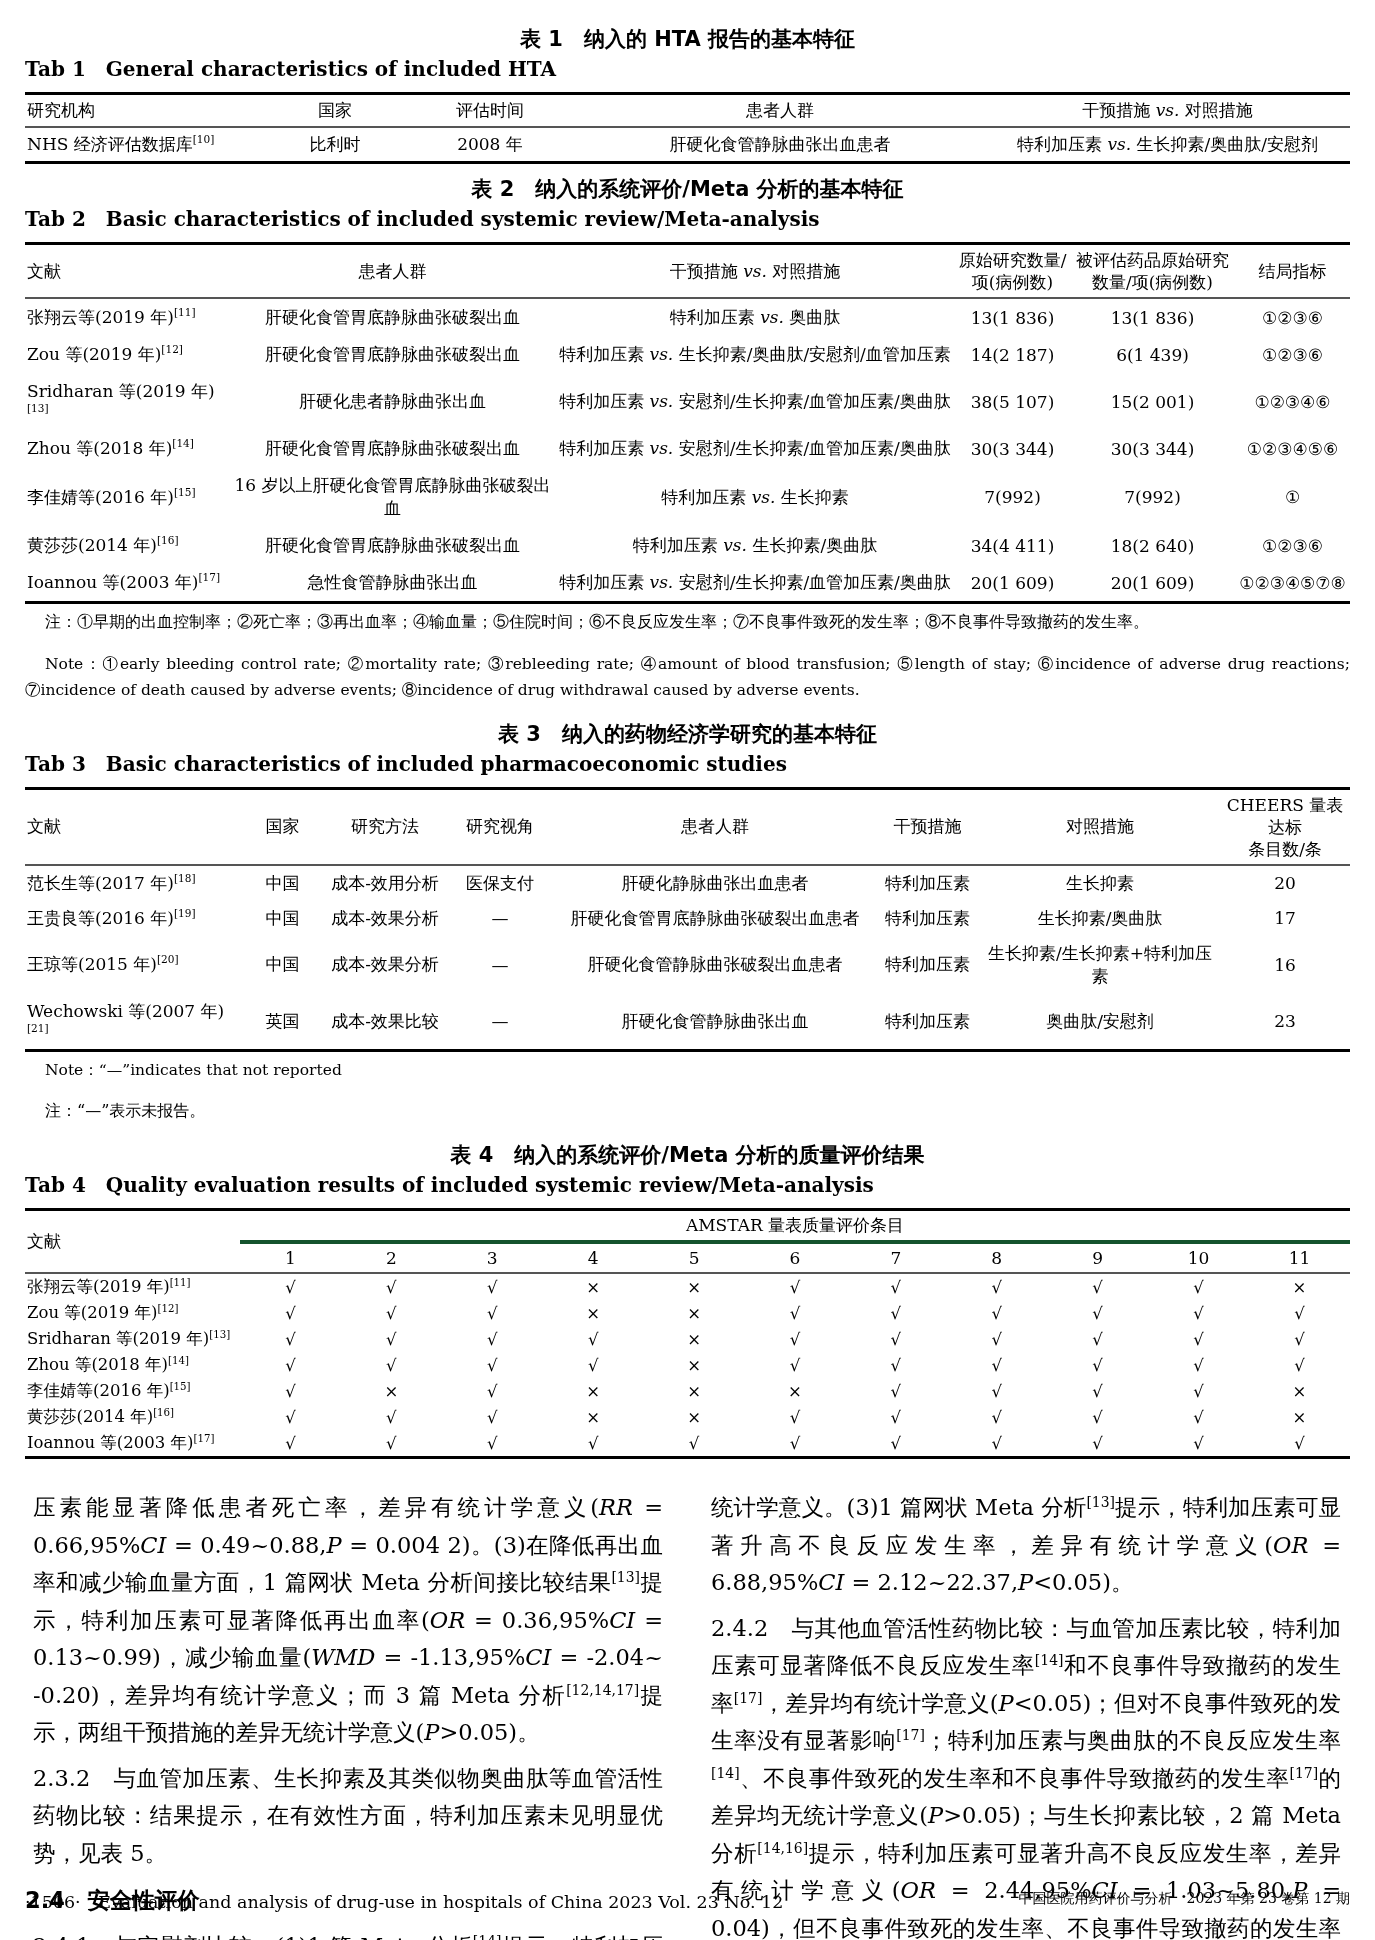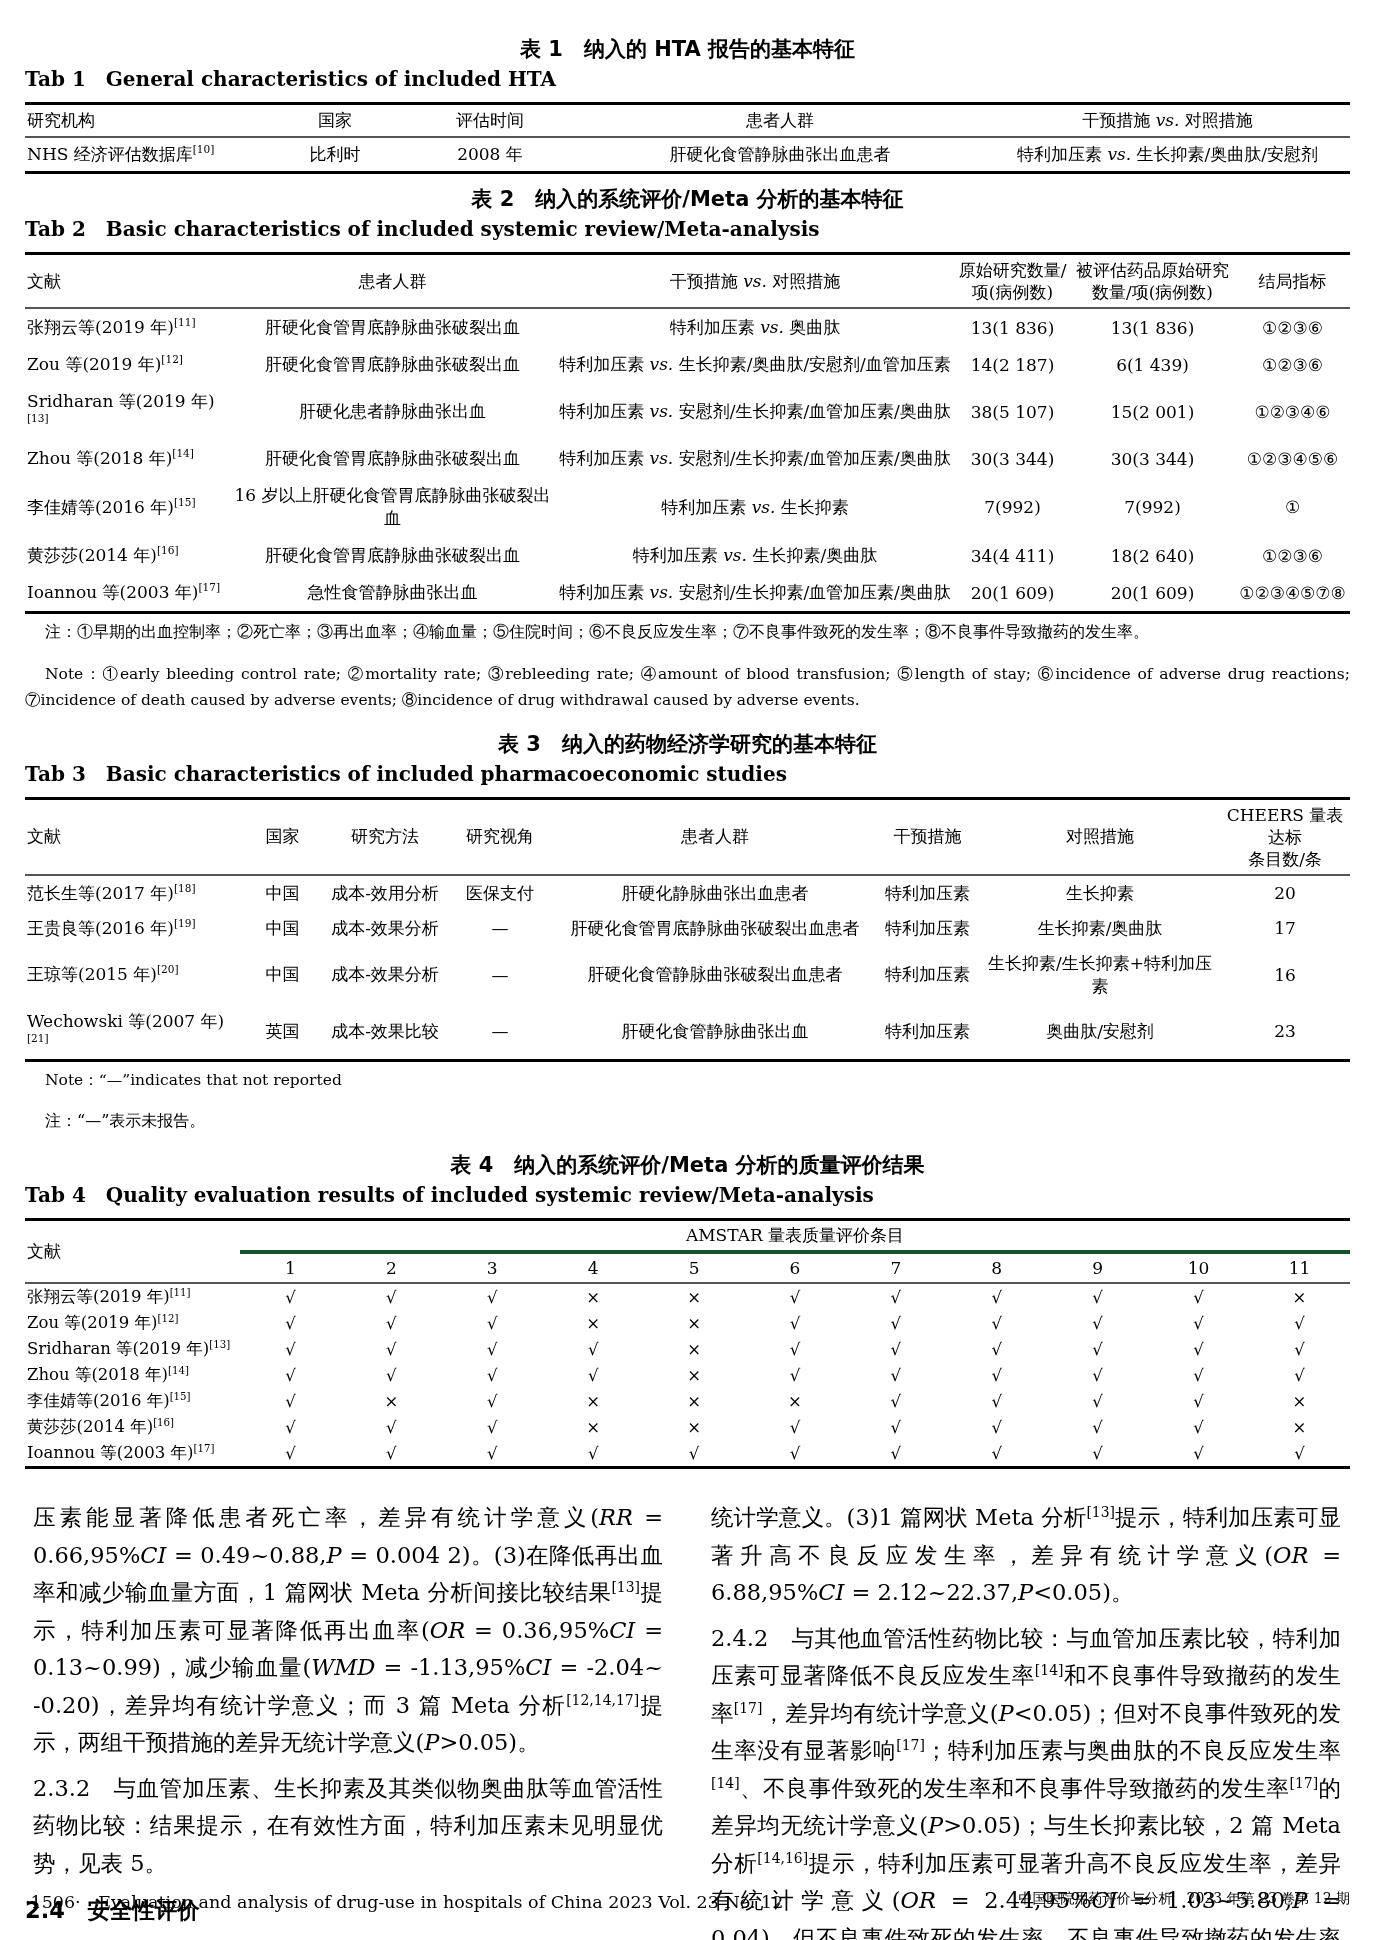--- a/index.html
+++ b/index.html
@@ -1,18 +1,18 @@
 <!DOCTYPE html>
 <html><head>
 <meta charset="utf-8">
 <style>
   html,body{margin:0;padding:0;background:#fff;}
   body{width:1375px;height:1940px;position:relative;color:#000;
        font-family:"DejaVu Serif","Liberation Serif",serif;}
-  .page{position:relative;width:1325px;height:1940px;margin:0 auto;padding-top:24px;box-sizing:border-box;}
+  .page{position:relative;width:1325px;height:1940px;margin:0 auto;padding-top:14px;box-sizing:border-box;}
   
   .t-cn{text-align:center;font-family:"DejaVu Sans","Liberation Sans",sans-serif;
         font-weight:bold;font-size:21px;line-height:30px;margin-top:10px;}
   .t-en{text-align:left;font-weight:bold;font-size:20px;line-height:30px;margin-bottom:8px;}
   
   table.ptable{width:100%;border-collapse:collapse;table-layout:fixed;
                border-top:3px solid #000;border-bottom:3px solid #000;font-size:17px;}
   table.ptable thead{border-bottom:2.5px solid #555;}
   table.ptable th{font-weight:normal;text-align:center;padding:4px 2px;vertical-align:middle;}
   table.ptable td{text-align:center;padding:7px 2px;vertical-align:middle;}

